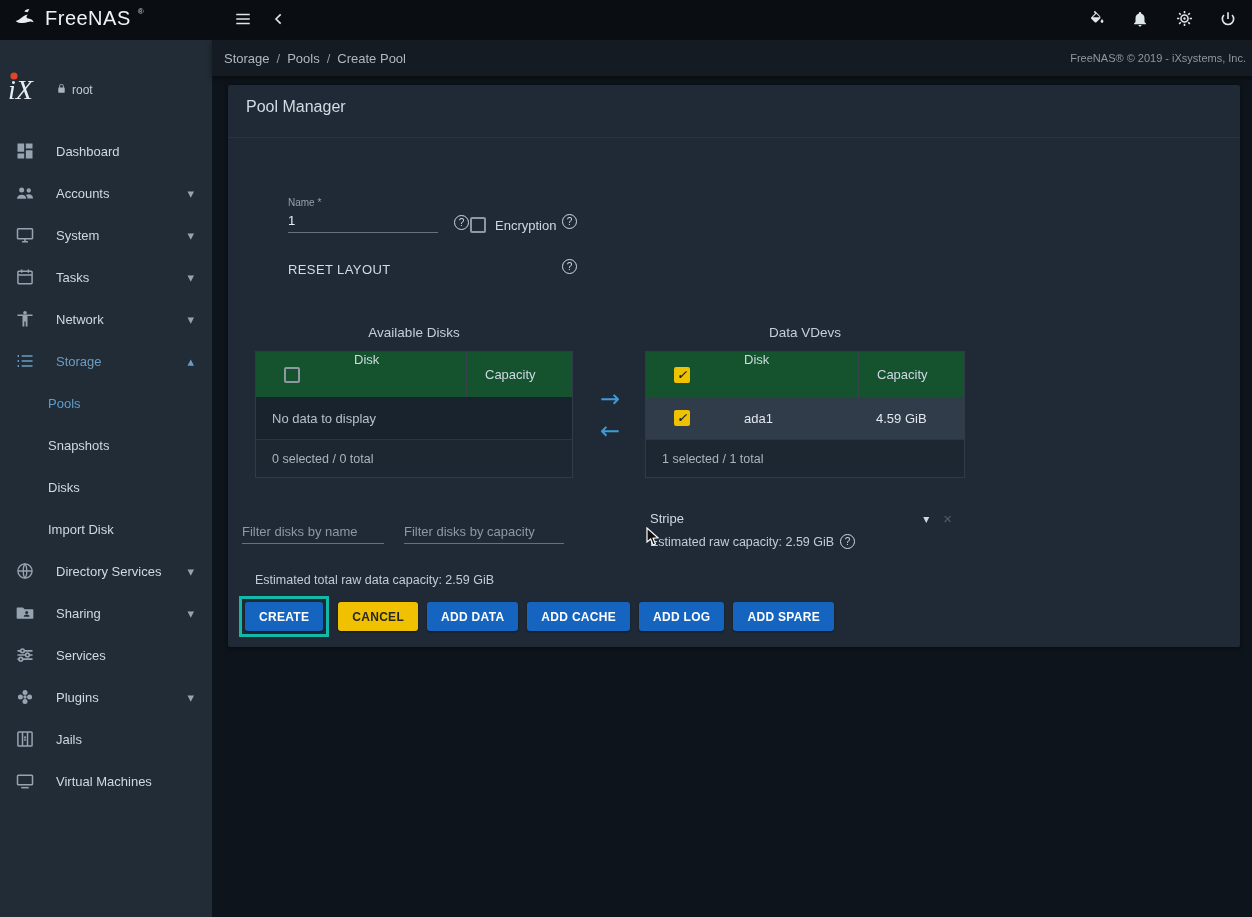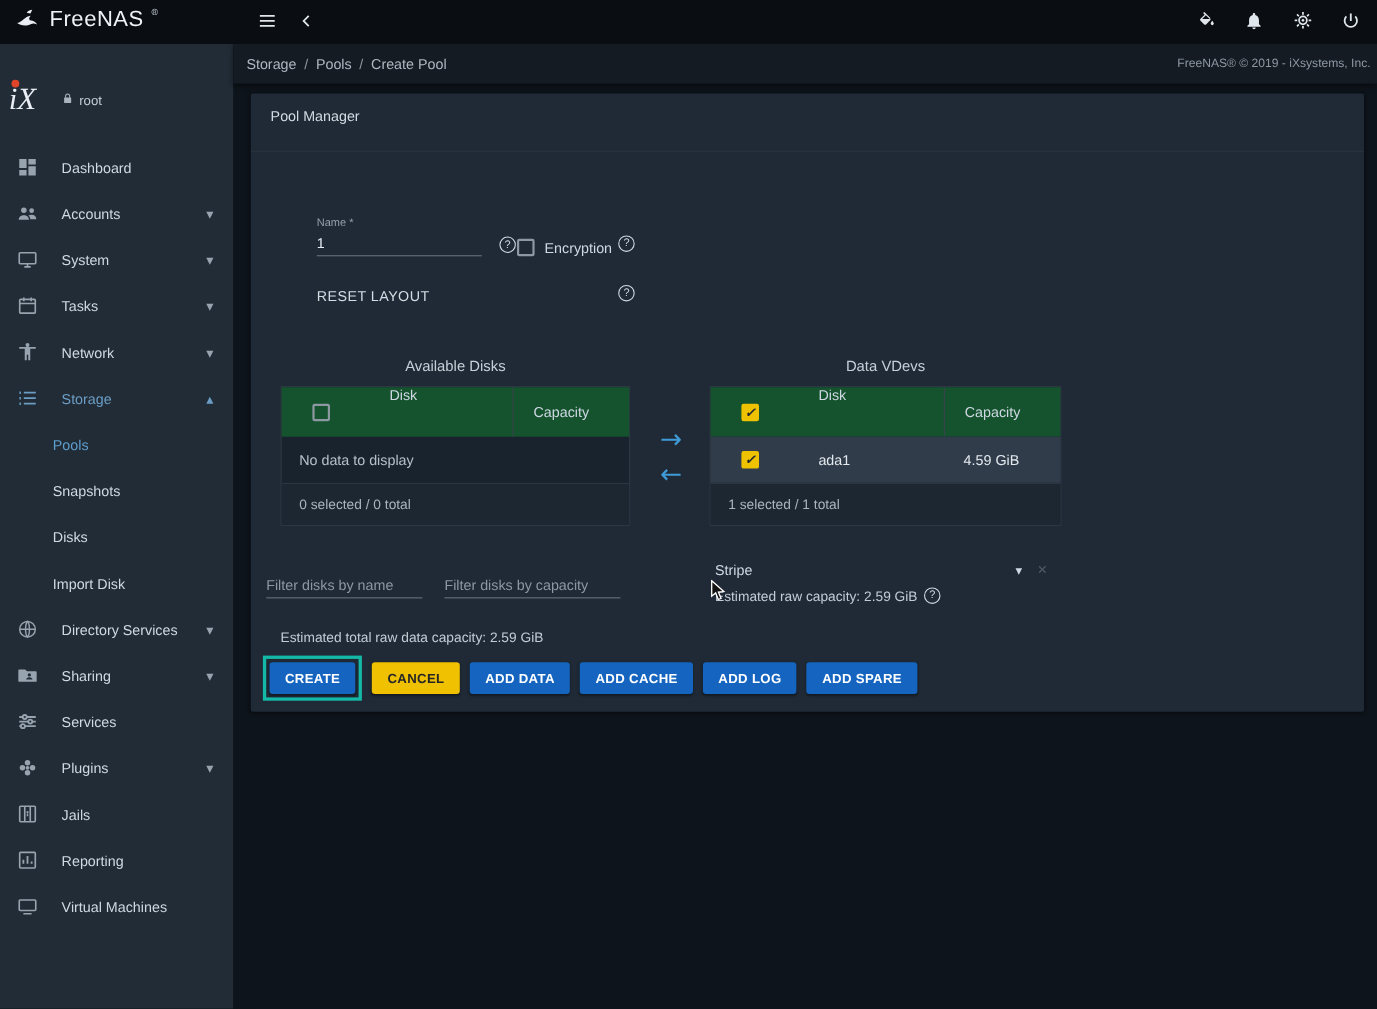--- a/index.html
+++ b/index.html
@@ -35,21 +35,21 @@
   .nav-label{margin-left:20px;font-size:13px;flex:1;white-space:nowrap}
   .nav-caret{color:#97a3ae;font-size:13px;margin-right:4px}
   .nav-item.active{color:#6b9dc4}
   .nav-item.active .nav-icon,.nav-item.active .nav-caret{color:#6b9dc4}
   .nav-sub{height:42px;display:flex;align-items:center;padding-left:48px;font-size:13px;color:#cfd8e3;cursor:pointer;white-space:nowrap}
   .nav-sub.active{color:#5c9ece}
 
   
   .content{position:absolute;top:76px;left:212px;right:0;bottom:0;background:#0e141b;z-index:10}
   .card{position:absolute;left:16px;top:9px;width:1012px;height:562px;background:#1f2a36;border-radius:2px;box-shadow:0 1px 4px rgba(0,0,0,.5)}
-  .card-title{position:absolute;left:18px;top:13px;font-size:13px;font-weight:400;color:#d3dbe3}
+  .card-title{position:absolute;left:18px;top:13px;font-size:16px;font-weight:400;color:#d3dbe3}
   .card-head-line{position:absolute;left:0;top:52px;width:100%;height:1px;background:rgba(255,255,255,.05)}
 
   .field-label{font-size:10px;color:#94a0ab;display:block;margin-bottom:3px}
   .underline-input{background:transparent;border:none;border-bottom:1px solid #66717e;color:#e6ecf2;font-size:13px;width:100%;padding:2px 0 4px;outline:none;font-family:"Liberation Sans",sans-serif}
   .underline-input::placeholder{color:#8d98a3;font-size:13px}
 
   .name-group{position:absolute;left:60px;top:112px;width:150px}
 
   .help-circle{width:15px;height:15px;border:1px solid #cfd8e3;border-radius:50%;color:#cfd8e3;font-size:10px;display:inline-flex;align-items:center;justify-content:center;line-height:1;flex:none;cursor:pointer}
   .help-name{position:absolute;left:226px;top:130px}
@@ -322,29 +322,20 @@
           <svg viewBox="0 0 24 24" fill="none" stroke="currentColor" stroke-width="1.8">
             <rect x="3.5" y="3.5" width="17" height="17" rx="1"></rect>
             <path d="M9 3.5v17M15 3.5v17"></path>
             <circle cx="12" cy="10" r="1.2" fill="currentColor" stroke="none"></circle>
             <path d="M12 11.5v3" stroke-width="1.6"></path>
           </svg>
         </span>
       <span class="nav-label">Jails</span>
     </div>
 
-    <div class="nav-item">
-      <span class="nav-icon">
-          <svg viewBox="0 0 24 24" fill="none" stroke="currentColor" stroke-width="1.8">
-            <rect x="3.5" y="3.5" width="17" height="17" rx="1"></rect>
-            <path d="M7.5 16v-4.5M12 16V7.5M16.5 16v-2.5" stroke-width="2"></path>
-          </svg>
-        </span>
-      <span class="nav-label">Reporting</span>
-    </div>
 
     <div class="nav-item">
       <span class="nav-icon">
           <svg viewBox="0 0 24 24" fill="none" stroke="currentColor" stroke-width="1.8">
             <rect x="3" y="5" width="18" height="11.5" rx="1"></rect>
             <path d="M7.5 20h9"></path>
           </svg>
         </span>
       <span class="nav-label">Virtual Machines</span>
     </div>

